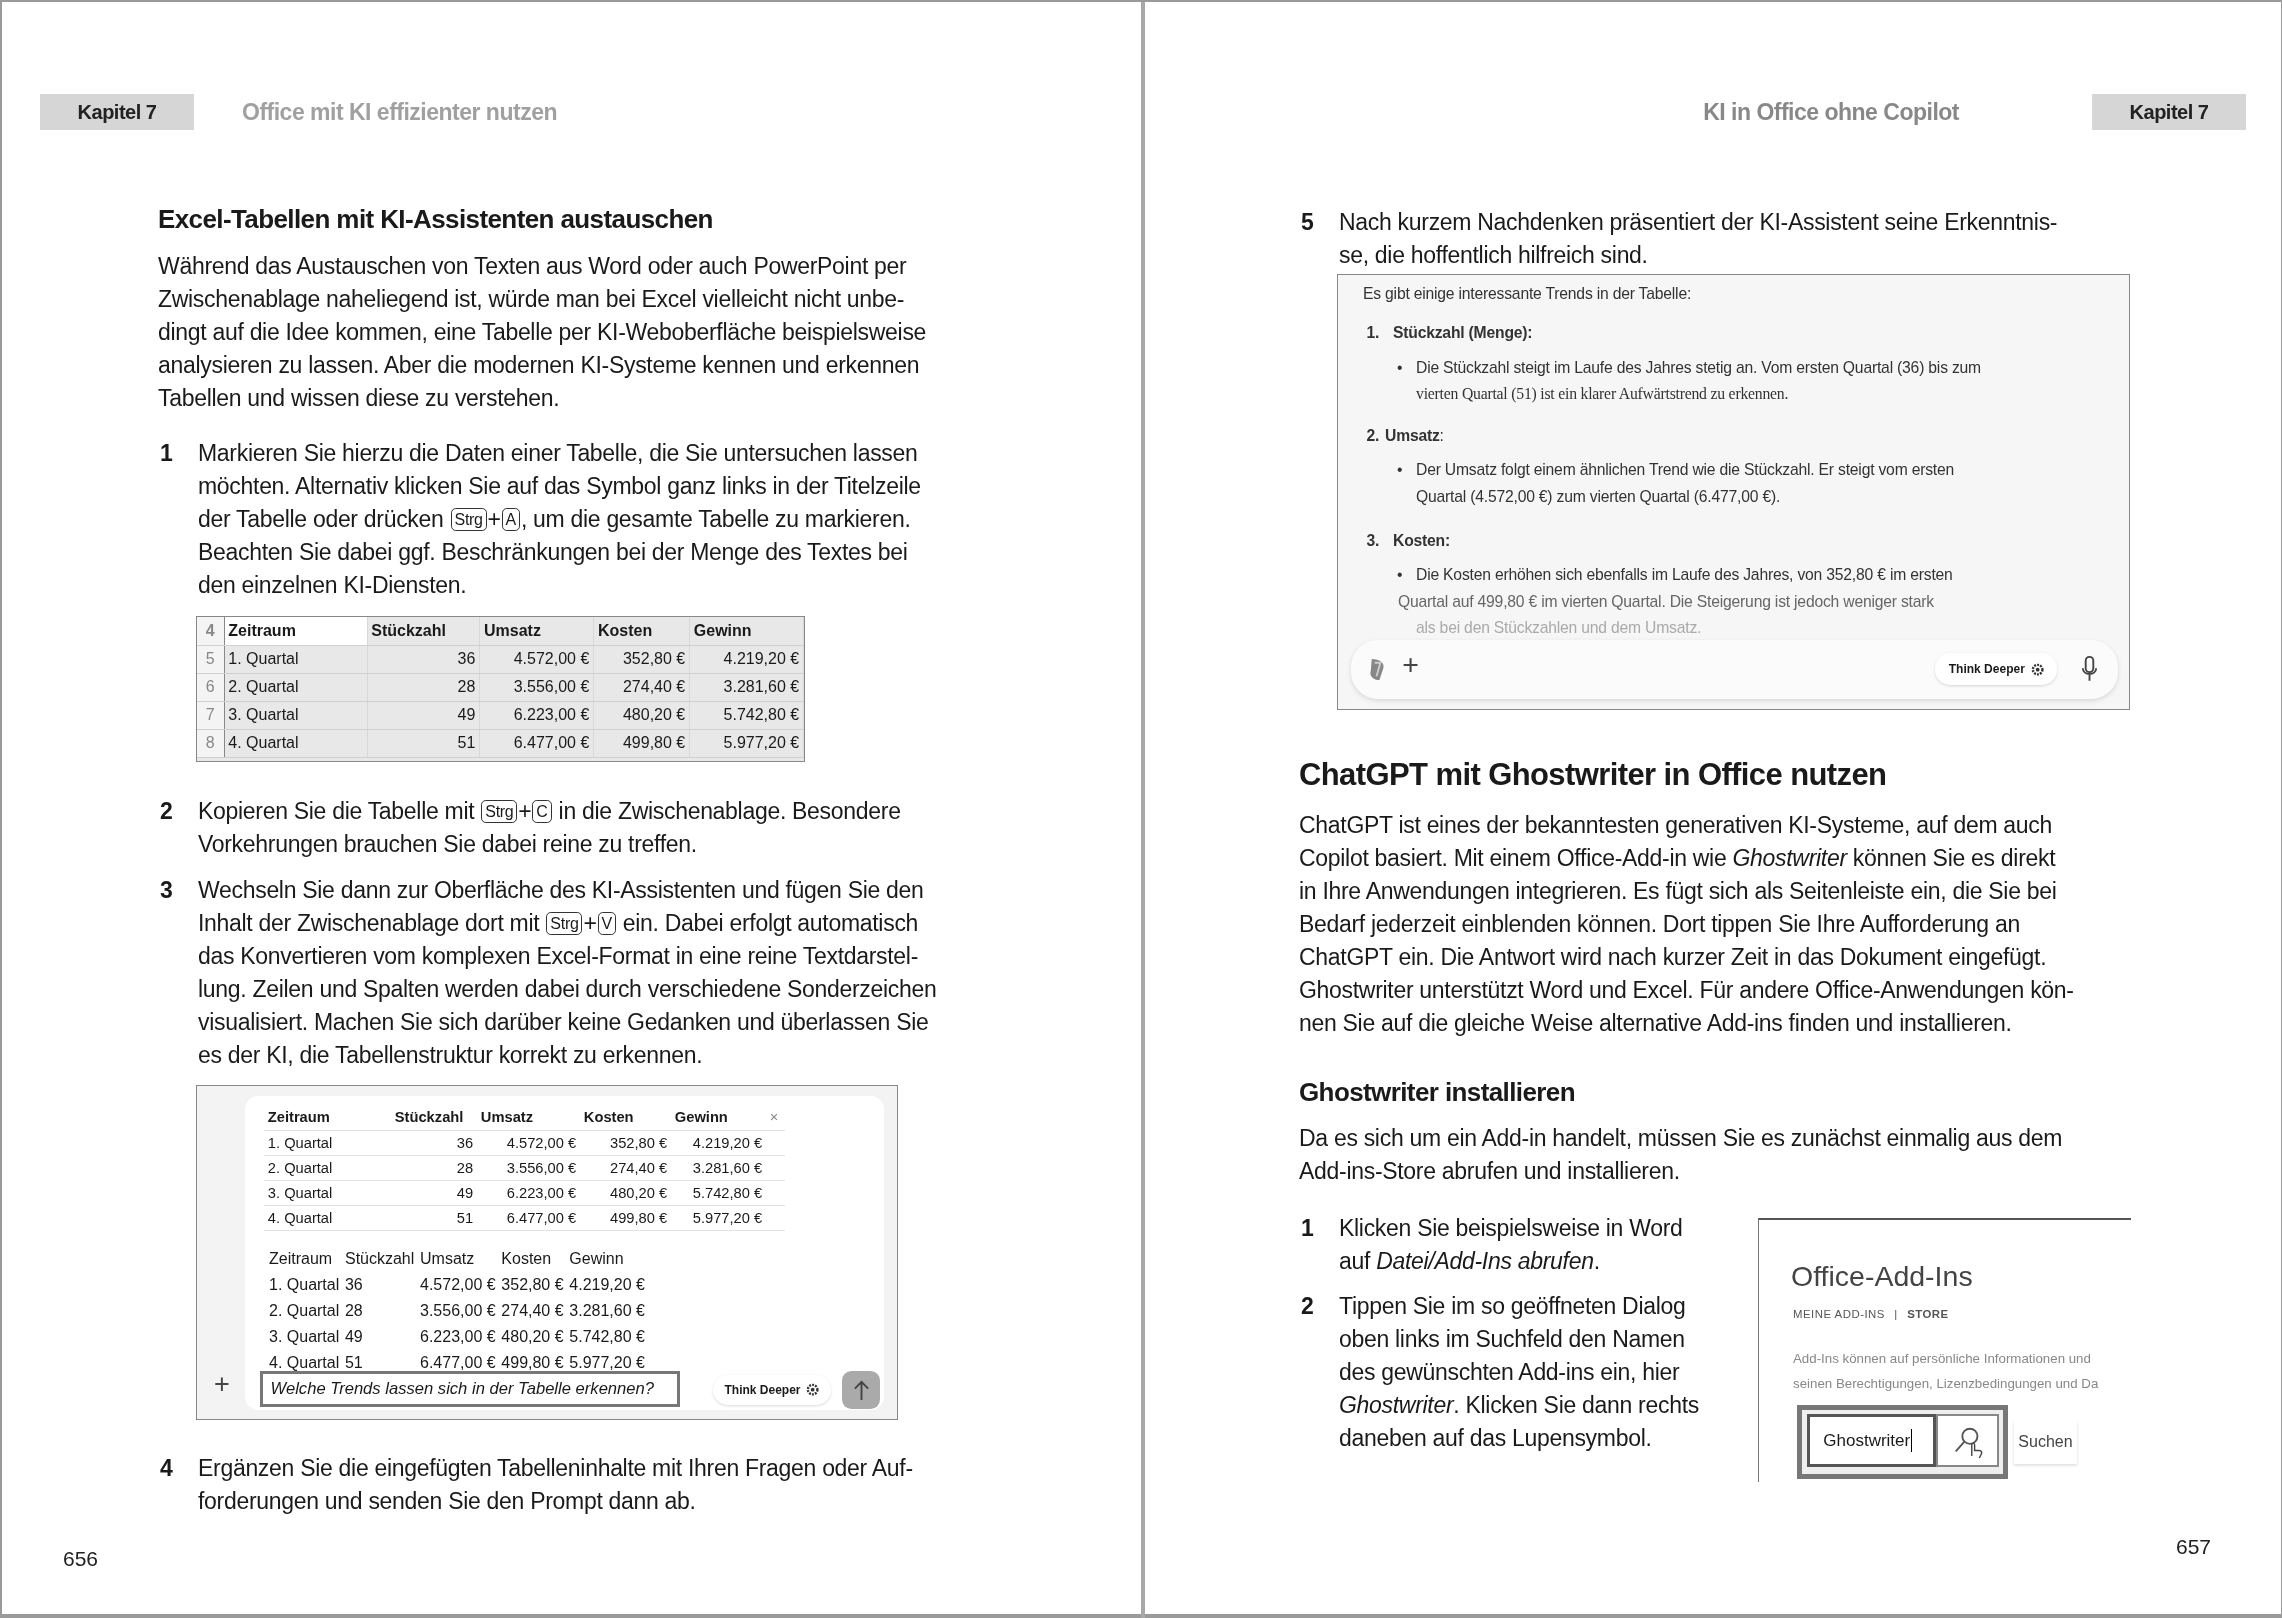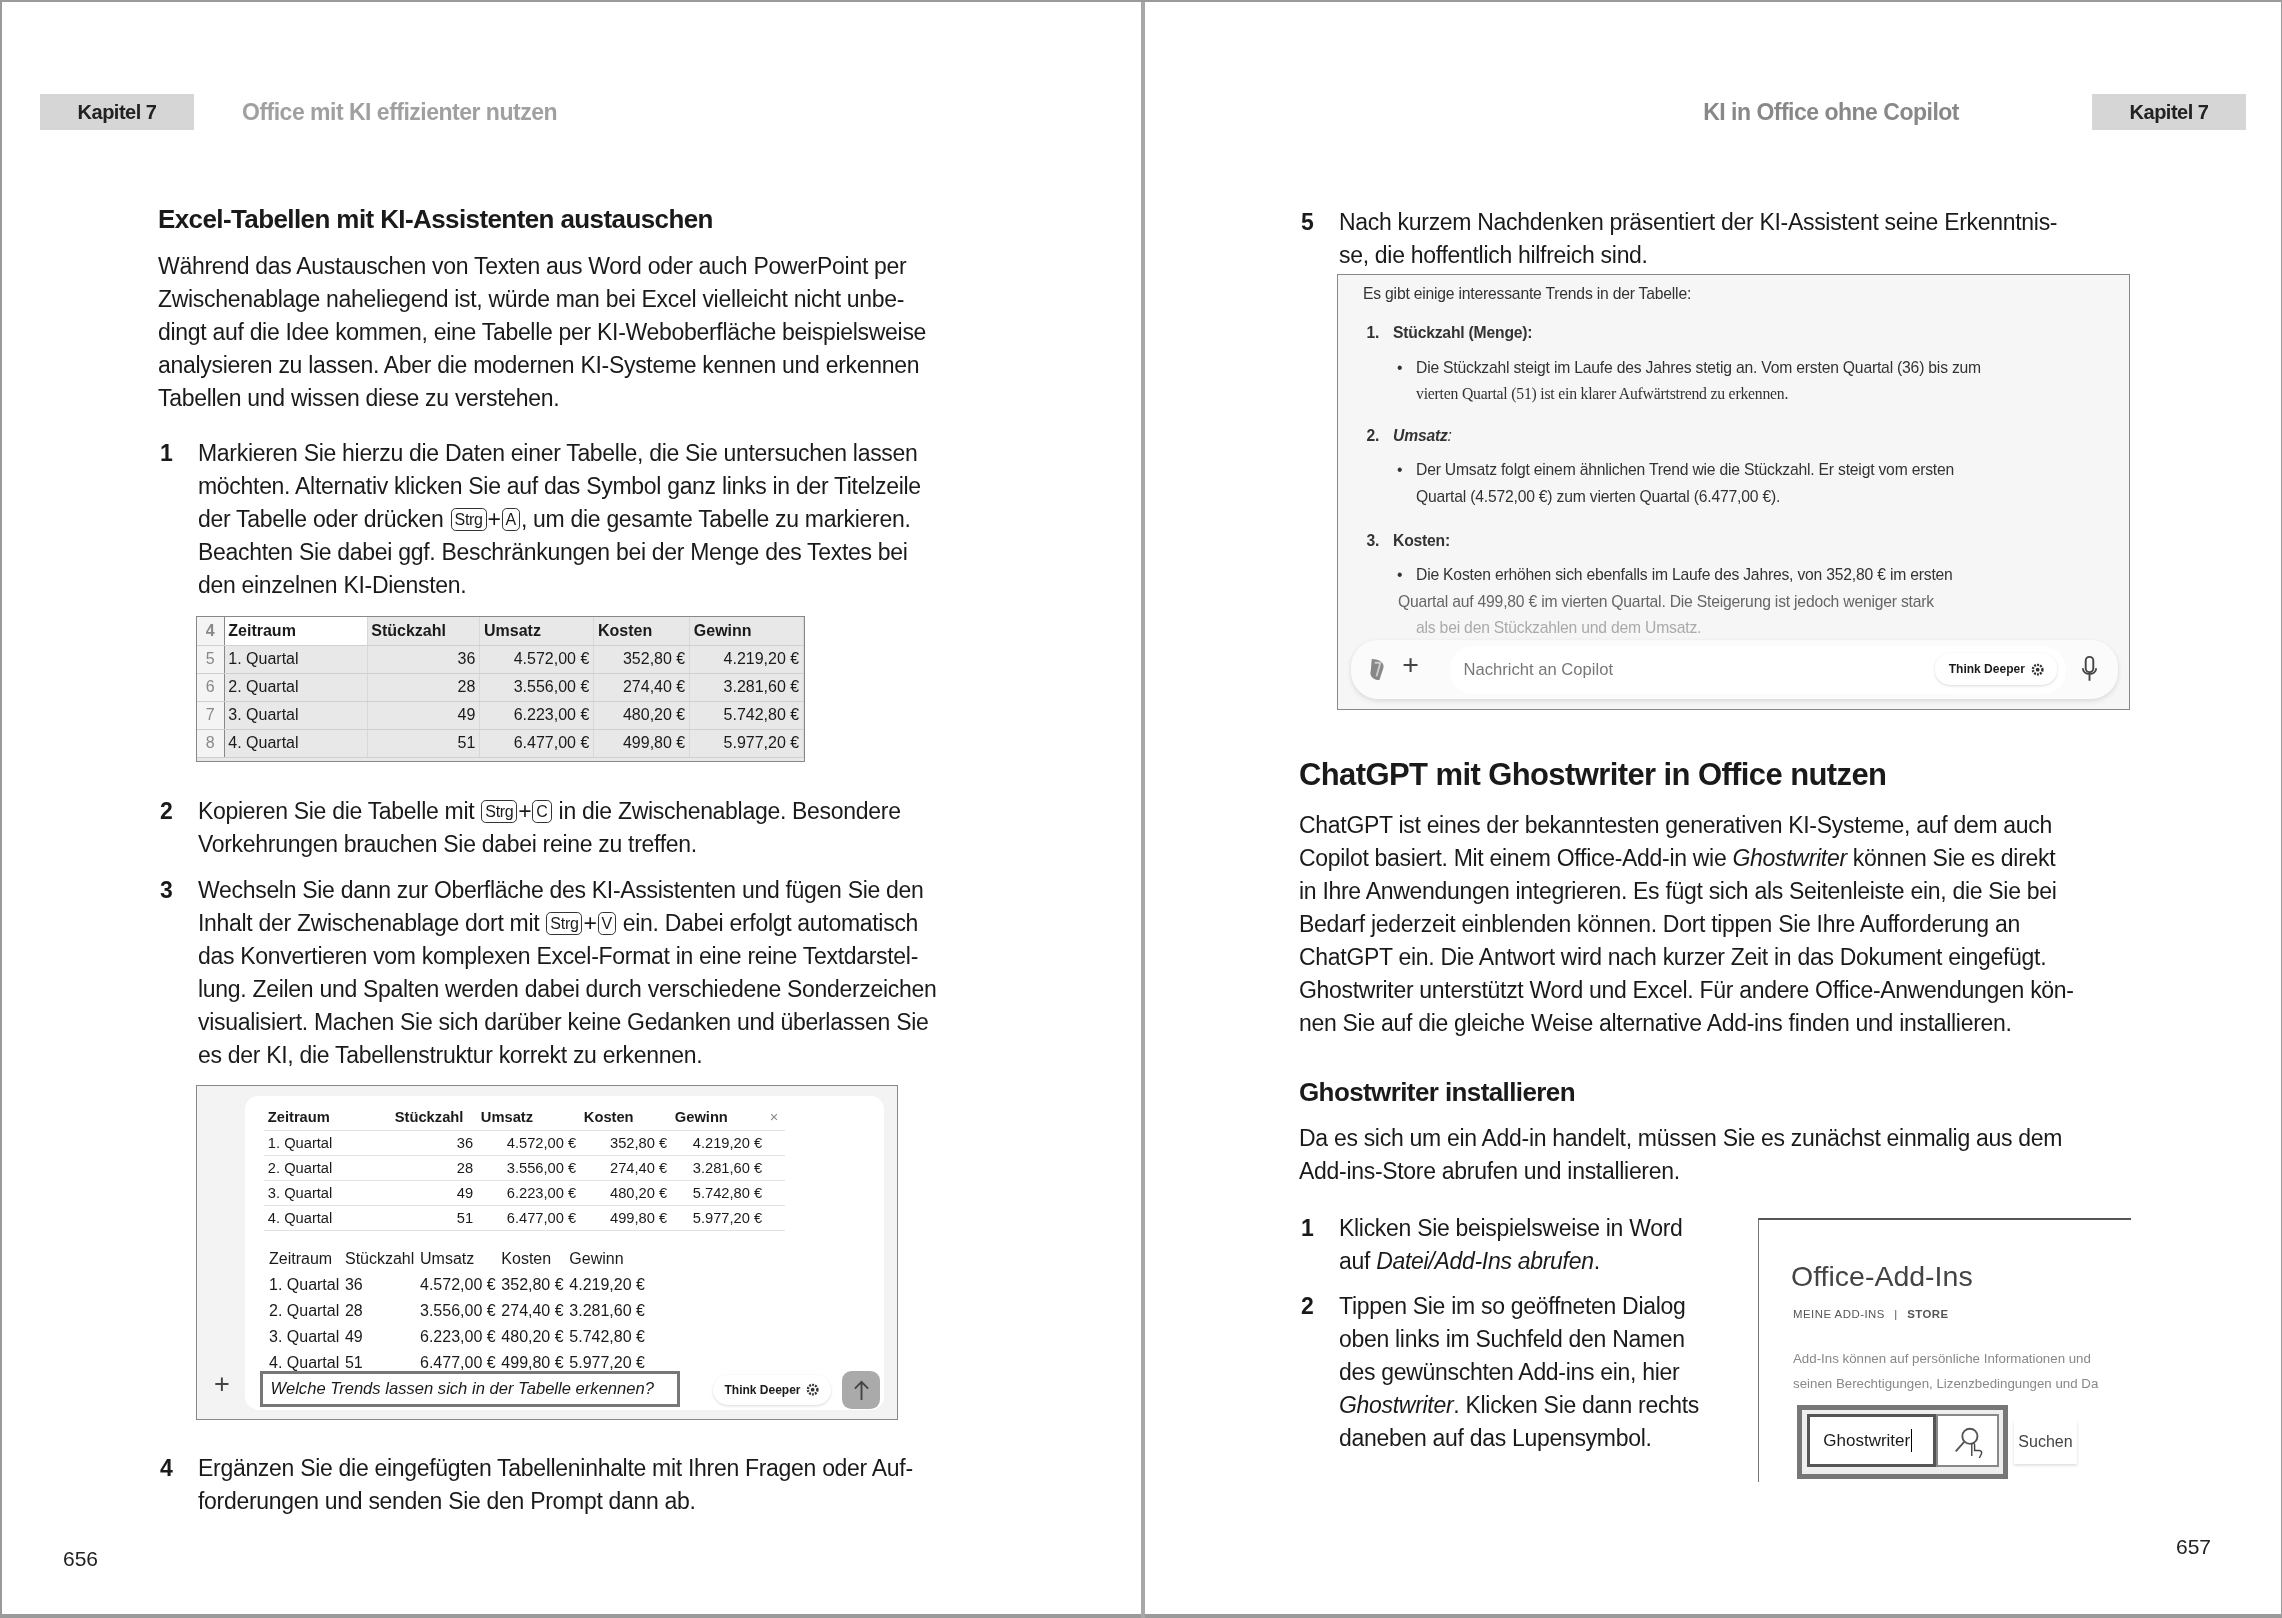--- a/index.html
+++ b/index.html
@@ -296,39 +296,38 @@
   <div class="resp">
     <div class="t" style="left:25px; top:9.5px;">Es gibt einige interessante Trends in der Tabelle:</div>
 
     <div class="t b" style="left:28.5px; top:49px;">1.</div>
     <div class="t b" style="left:55px; top:49px;">Stückzahl (Menge):</div>
     <div class="t" style="left:59px; top:84px;">•</div>
     <div class="t" style="left:78px; top:84px;">Die Stückzahl steigt im Laufe des Jahres stetig an. Vom ersten Quartal (36) bis zum</div>
     <div class="t" style="left:78px; top:110px;font-family:Liberation Serif, serif;">vierten Quartal (51) ist ein klarer Aufwärtstrend zu erkennen.</div>
 
     <div class="t b" style="left:28.5px; top:152px;">2.</div>
-    <div class="t" style="left:55px; top:152px;font-style:italic;"><span class="b">Umsatz</span><span>:</span></div>
+    <div class="t" style="left:47px; top:152px;"><span class="b">Umsatz</span><span>:</span></div>
     <div class="t" style="left:59px; top:186px;">•</div>
     <div class="t" style="left:78px; top:186px;">Der Umsatz folgt einem ähnlichen Trend wie die Stückzahl. Er steigt vom ersten</div>
     <div class="t" style="left:78px; top:213px;">Quartal (4.572,00 €) zum vierten Quartal (6.477,00 €).</div>
 
     <div class="t b" style="left:28.5px; top:257px;">3.</div>
     <div class="t b" style="left:55px; top:257px;">Kosten:</div>
     <div class="t" style="left:59px; top:291px;">•</div>
     <div class="t" style="left:78px; top:291px;">Die Kosten erhöhen sich ebenfalls im Laufe des Jahres, von 352,80 € im ersten</div>
     <div class="t" style="left:60px; top:318px; color:#666;">Quartal auf 499,80 € im vierten Quartal. Die Steigerung ist jedoch weniger stark</div>
     <div class="t" style="left:78px; top:344px; color:#aaa;">als bei den Stückzahlen und dem Umsatz.</div>
 
     <div class="composer">
       <svg class="abs" style="left:15px; top:17px;" width="23" height="25" viewBox="0 0 24 26">
           <path d="M6 2 C14 2 20 6 18 12 L14 24 C8 24 3 20 5 14 Z" fill="#888"></path>
           <path d="M9 6 L15 6 L11 20" fill="none" stroke="#ccc" stroke-width="2"></path>
         </svg>
       <div class="abs" style="left:51px; top:7.6px; font-size:28.5px; color:#444;">+</div>
-      <div class="composer-input">Nachricht an Copilot</div>
       <div class="pill" style="left:584px; top:13.3px; width:122px; height:32px; font-size:12px;">
         <span>Think Deeper</span>
         <svg width="13.3" height="13.3" viewBox="0 0 14 14">
             <circle cx="7" cy="7" r="5" fill="none" stroke="#333" stroke-width="2.5" stroke-dasharray="2 1.2"></circle>
             <circle cx="7" cy="7" r="2" fill="#333"></circle>
           </svg>
       </div>
       <svg class="abs" style="left:729px; top:15px;" width="19" height="28.5" viewBox="0 0 20 30">
           <rect x="6" y="2" width="8" height="16" rx="4" fill="none" stroke="#444" stroke-width="2"></rect>
           <path d="M3 14 C3 22 17 22 17 14 M10 21 V27" fill="none" stroke="#444" stroke-width="2"></path>

